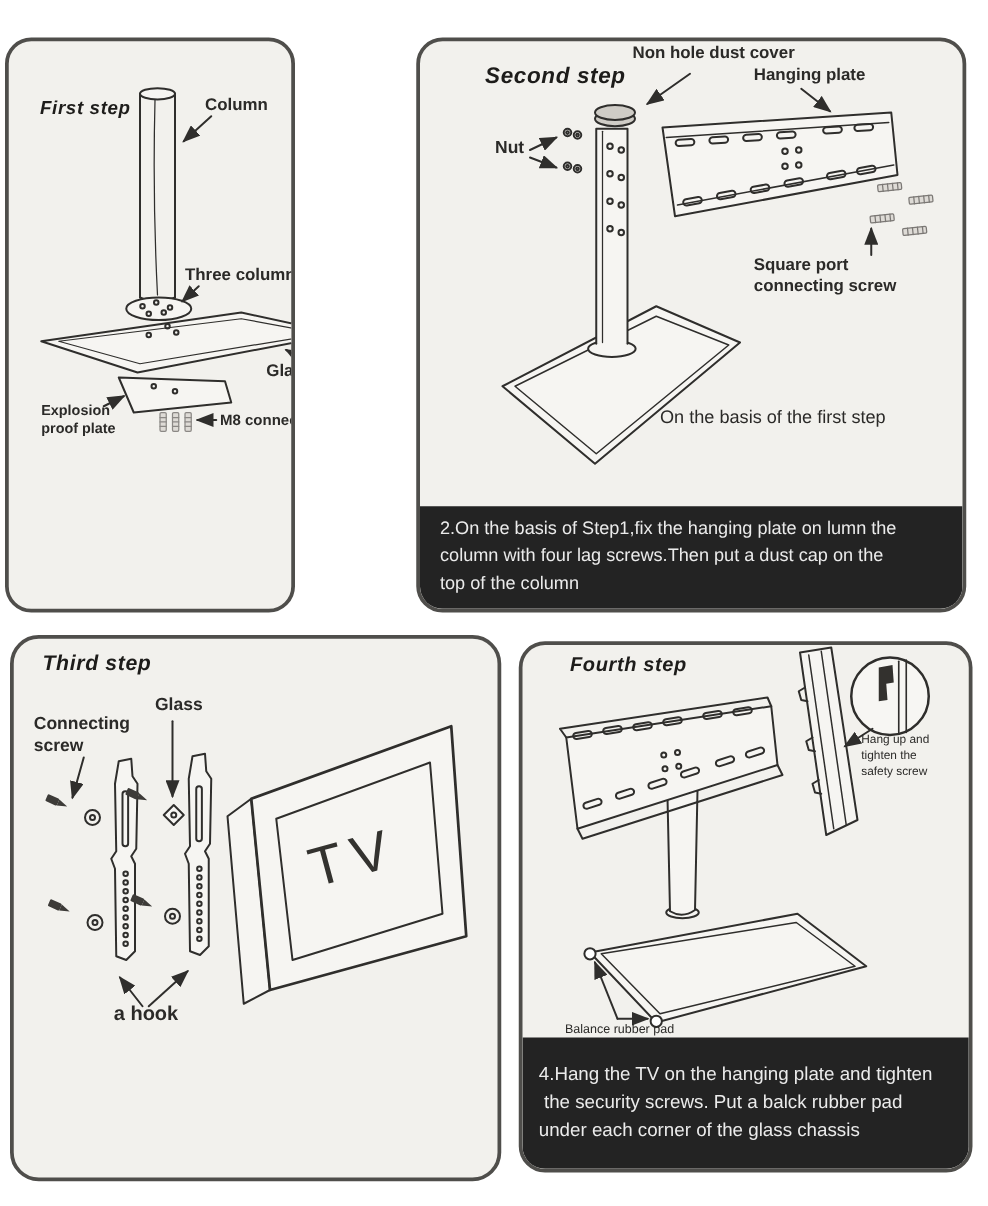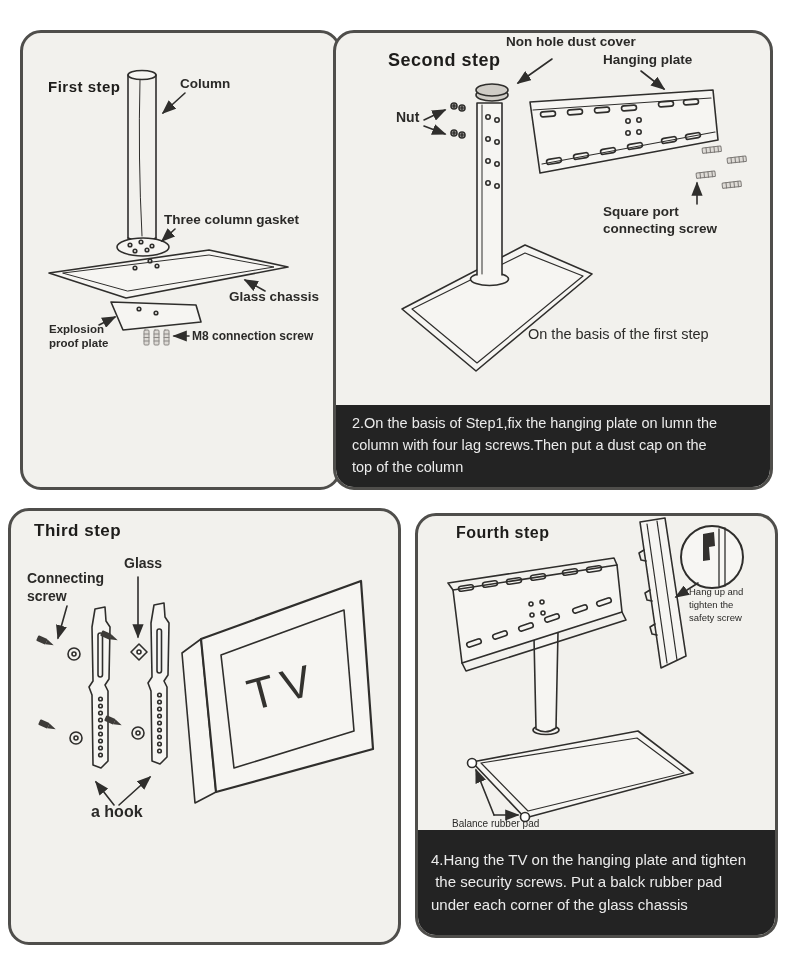--- a/index.html
+++ b/index.html
@@ -1,34 +1,34 @@
 <!DOCTYPE html>
 <html><head>
 <meta charset="utf-8">
 <style>
   html,body{margin:0;padding:0;background:#ffffff;}
   body{width:790px;height:965px;position:relative;font-family:"Liberation Sans",sans-serif;}
   .page{position:absolute;inset:0;background:#ffffff;}
   .panel{position:absolute;box-sizing:border-box;border:3px solid #4f4e4b;border-radius:21px;background:#f2f1ed;overflow:hidden;}
   .drawing{position:absolute;left:0;top:0;right:0;}
   .art{position:absolute;left:0;top:0;}
-  .hd{position:absolute;font-weight:bold;color:#1d1c1a;white-space:pre;letter-spacing:.5px;}
+  .hd{position:absolute;font-weight:bold;color:#1d1c1a;white-space:pre;letter-spacing:.5px;font-style:italic;}
   .lbl{position:absolute;font-weight:bold;color:#2b2a28;white-space:pre;line-height:1.25;}
   .lbl.rg{font-weight:normal;}
   .cap{position:absolute;left:0;right:0;bottom:0;background:#232323;color:#ebebeb;
        border-radius:0 0 17px 17px;display:flex;flex-direction:column;justify-content:center;
        white-space:pre;line-height:1.5;}
   .tvtext{letter-spacing:8px;transform:rotate(-15deg);font-weight:normal;color:#33322f;}
 </style>
 </head>
 <body>
 
 <div class="page">
 
-  <section class="panel" style="left:20px;top:30px;width:321px;height:460px;">
+  <section class="panel" style="left:4px;top:30px;width:232px;height:460px;">
     <div class="drawing" style="height:352px;">
       <svg class="art" width="282" height="352" viewBox="0 0 282 352">
         <defs>
           <marker id="ar1" markerWidth="9" markerHeight="7" refX="8" refY="3.5" orient="auto">
             <path d="M0,0 L9,3.5 L0,7 Z" fill="#2f2e2c"></path>
           </marker>
         </defs>
         <g stroke="#2f2e2c" stroke-width="1.6" fill="none" stroke-linejoin="round" stroke-linecap="round">
           <g>
             <ellipse cx="119" cy="42" rx="14" ry="4.5" fill="#f6f5f2"></ellipse>
@@ -199,21 +199,21 @@
       <div class="lbl" style="left:60px;top:76px;font-size:14px;">Nut</div>
       <div class="lbl" style="left:267px;top:171px;font-size:13.5px;">Square port
 connecting screw</div>
       <div class="lbl rg" style="left:192px;top:292px;font-size:14.5px;">On the basis of the first step</div>
     </div>
     <div class="cap" style="height:82px;font-size:14.5px;padding-left:16px;">2.On the basis of Step1,fix the hanging plate on lumn the
 column with four lag screws.Then put a dust cap on the
 top of the column</div>
   </section>
 
-  <section class="panel" style="left:8px;top:508px;width:393px;height:437px;">
+  <section class="panel" style="left:8px;top:508px;width:393px;height:437px;border-radius:23px;">
     <div class="drawing" style="height:321px;">
       <svg class="art" width="387" height="321" viewBox="0 0 387 321">
         <defs>
           <marker id="ar3" markerWidth="9" markerHeight="7" refX="8" refY="3.5" orient="auto">
             <path d="M0,0 L9,3.5 L0,7 Z" fill="#2f2e2c"></path>
           </marker>
           <g id="hk3">
             <path d="M5,2 L15,0 L16,14 L20,20 L19,72 L15,78 L18,84 L18,154 L11,161 L3,158 L2,88 L-1,80 L3,74 L2,20 Z" fill="#f6f5f2"></path>
             <rect x="8" y="26" width="4.5" height="44" rx="2.2"></rect>
             <circle cx="10.5" cy="92" r="1.8"></circle>

